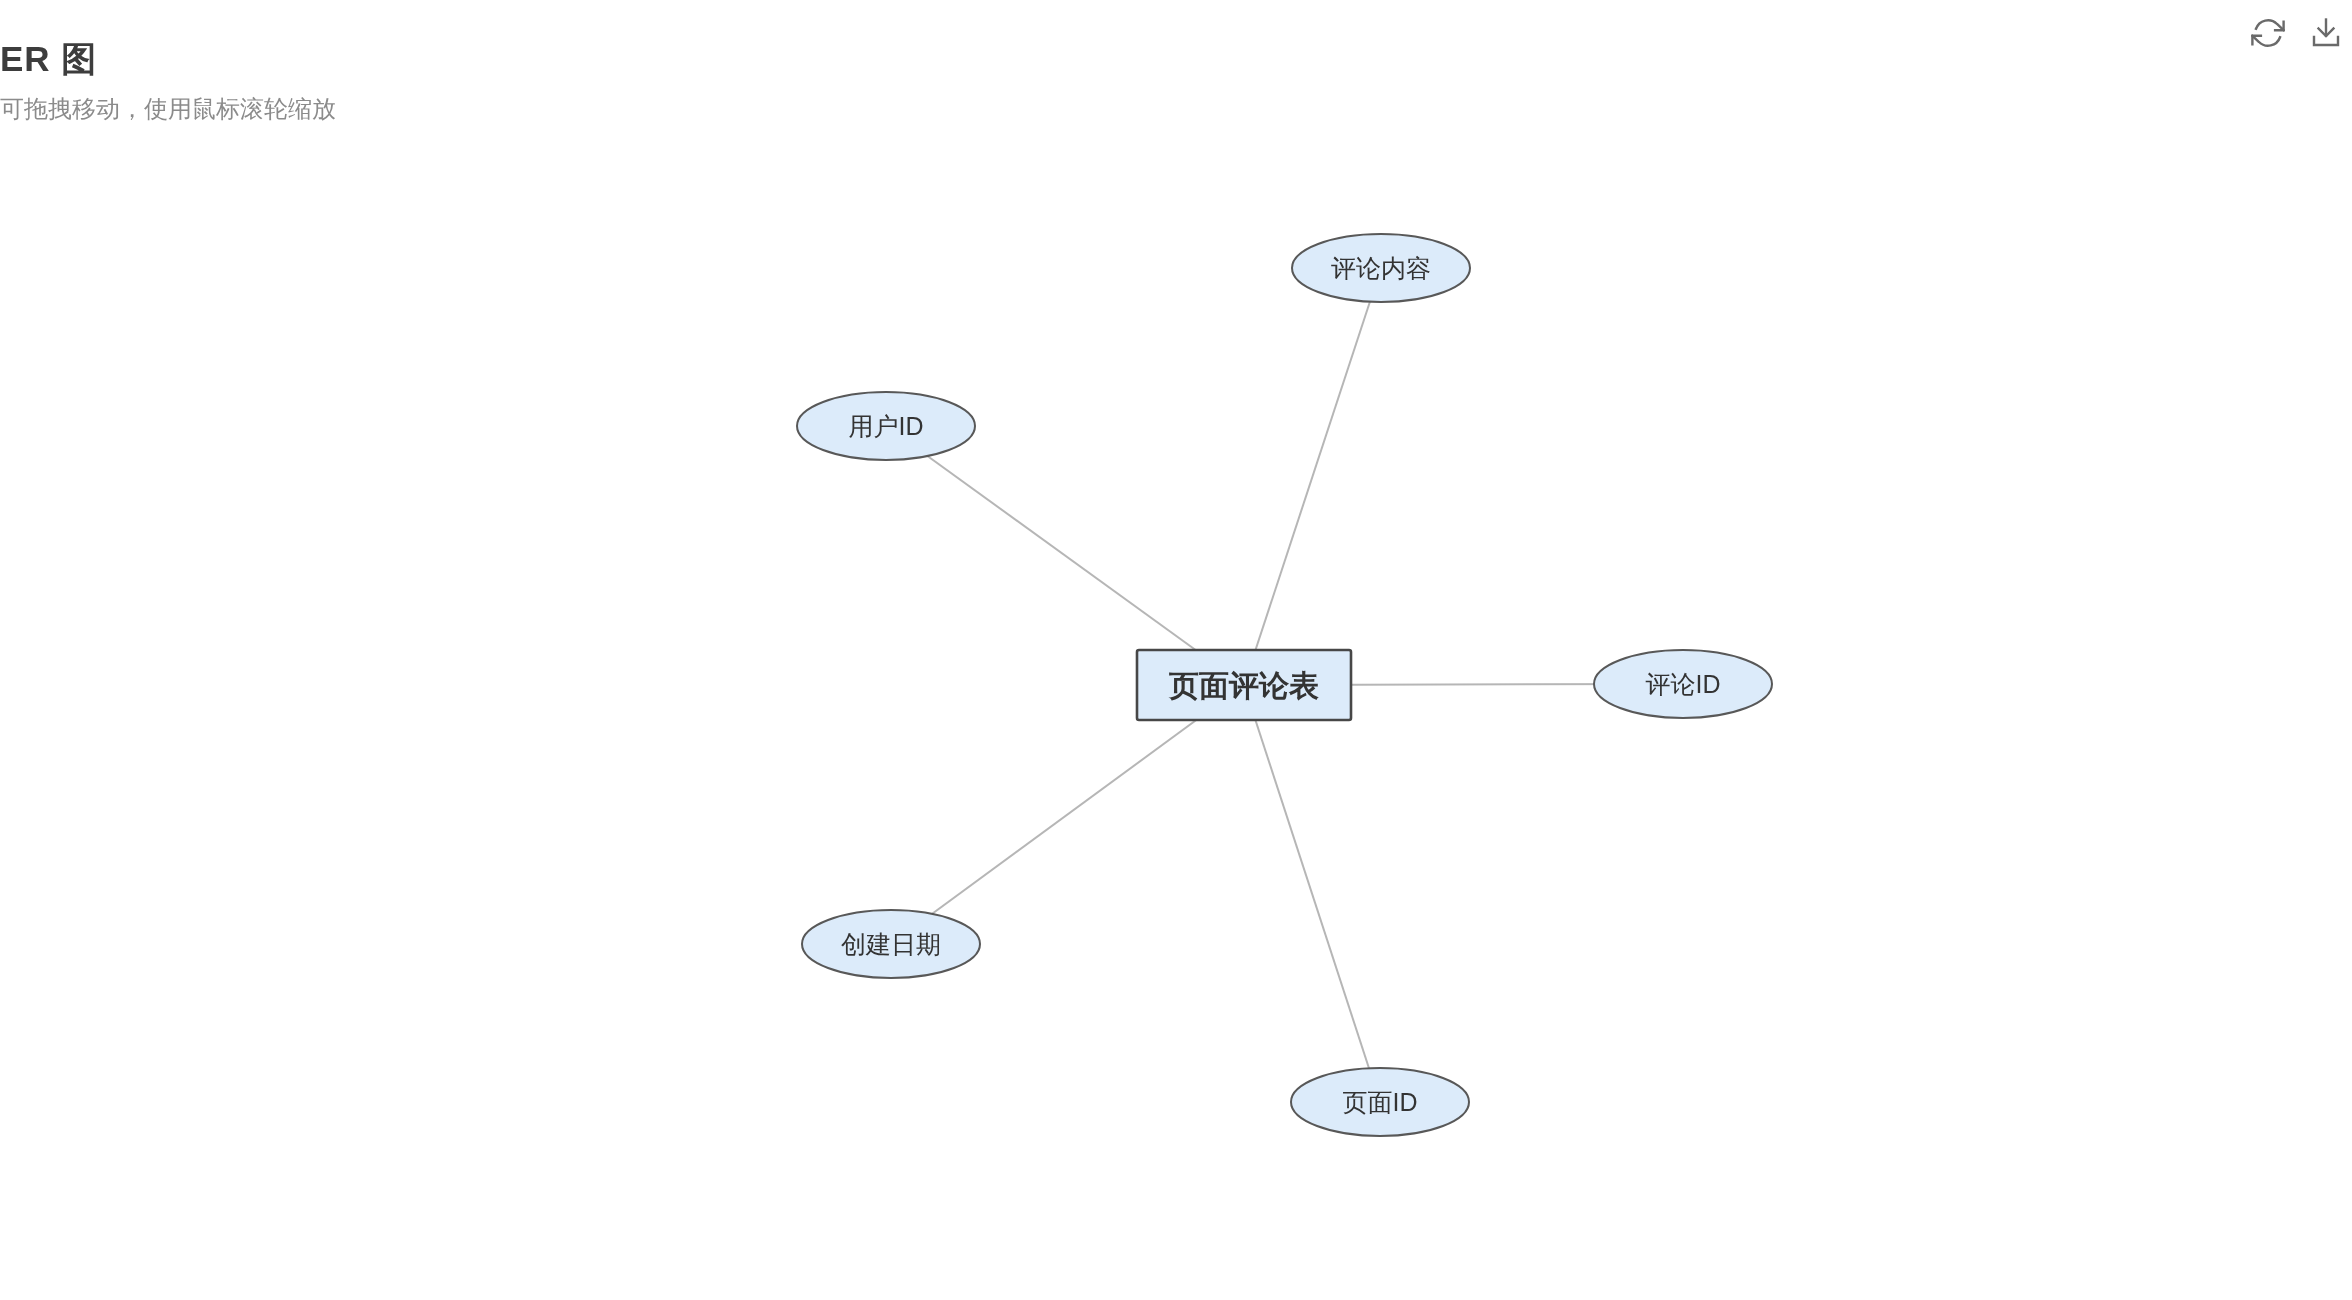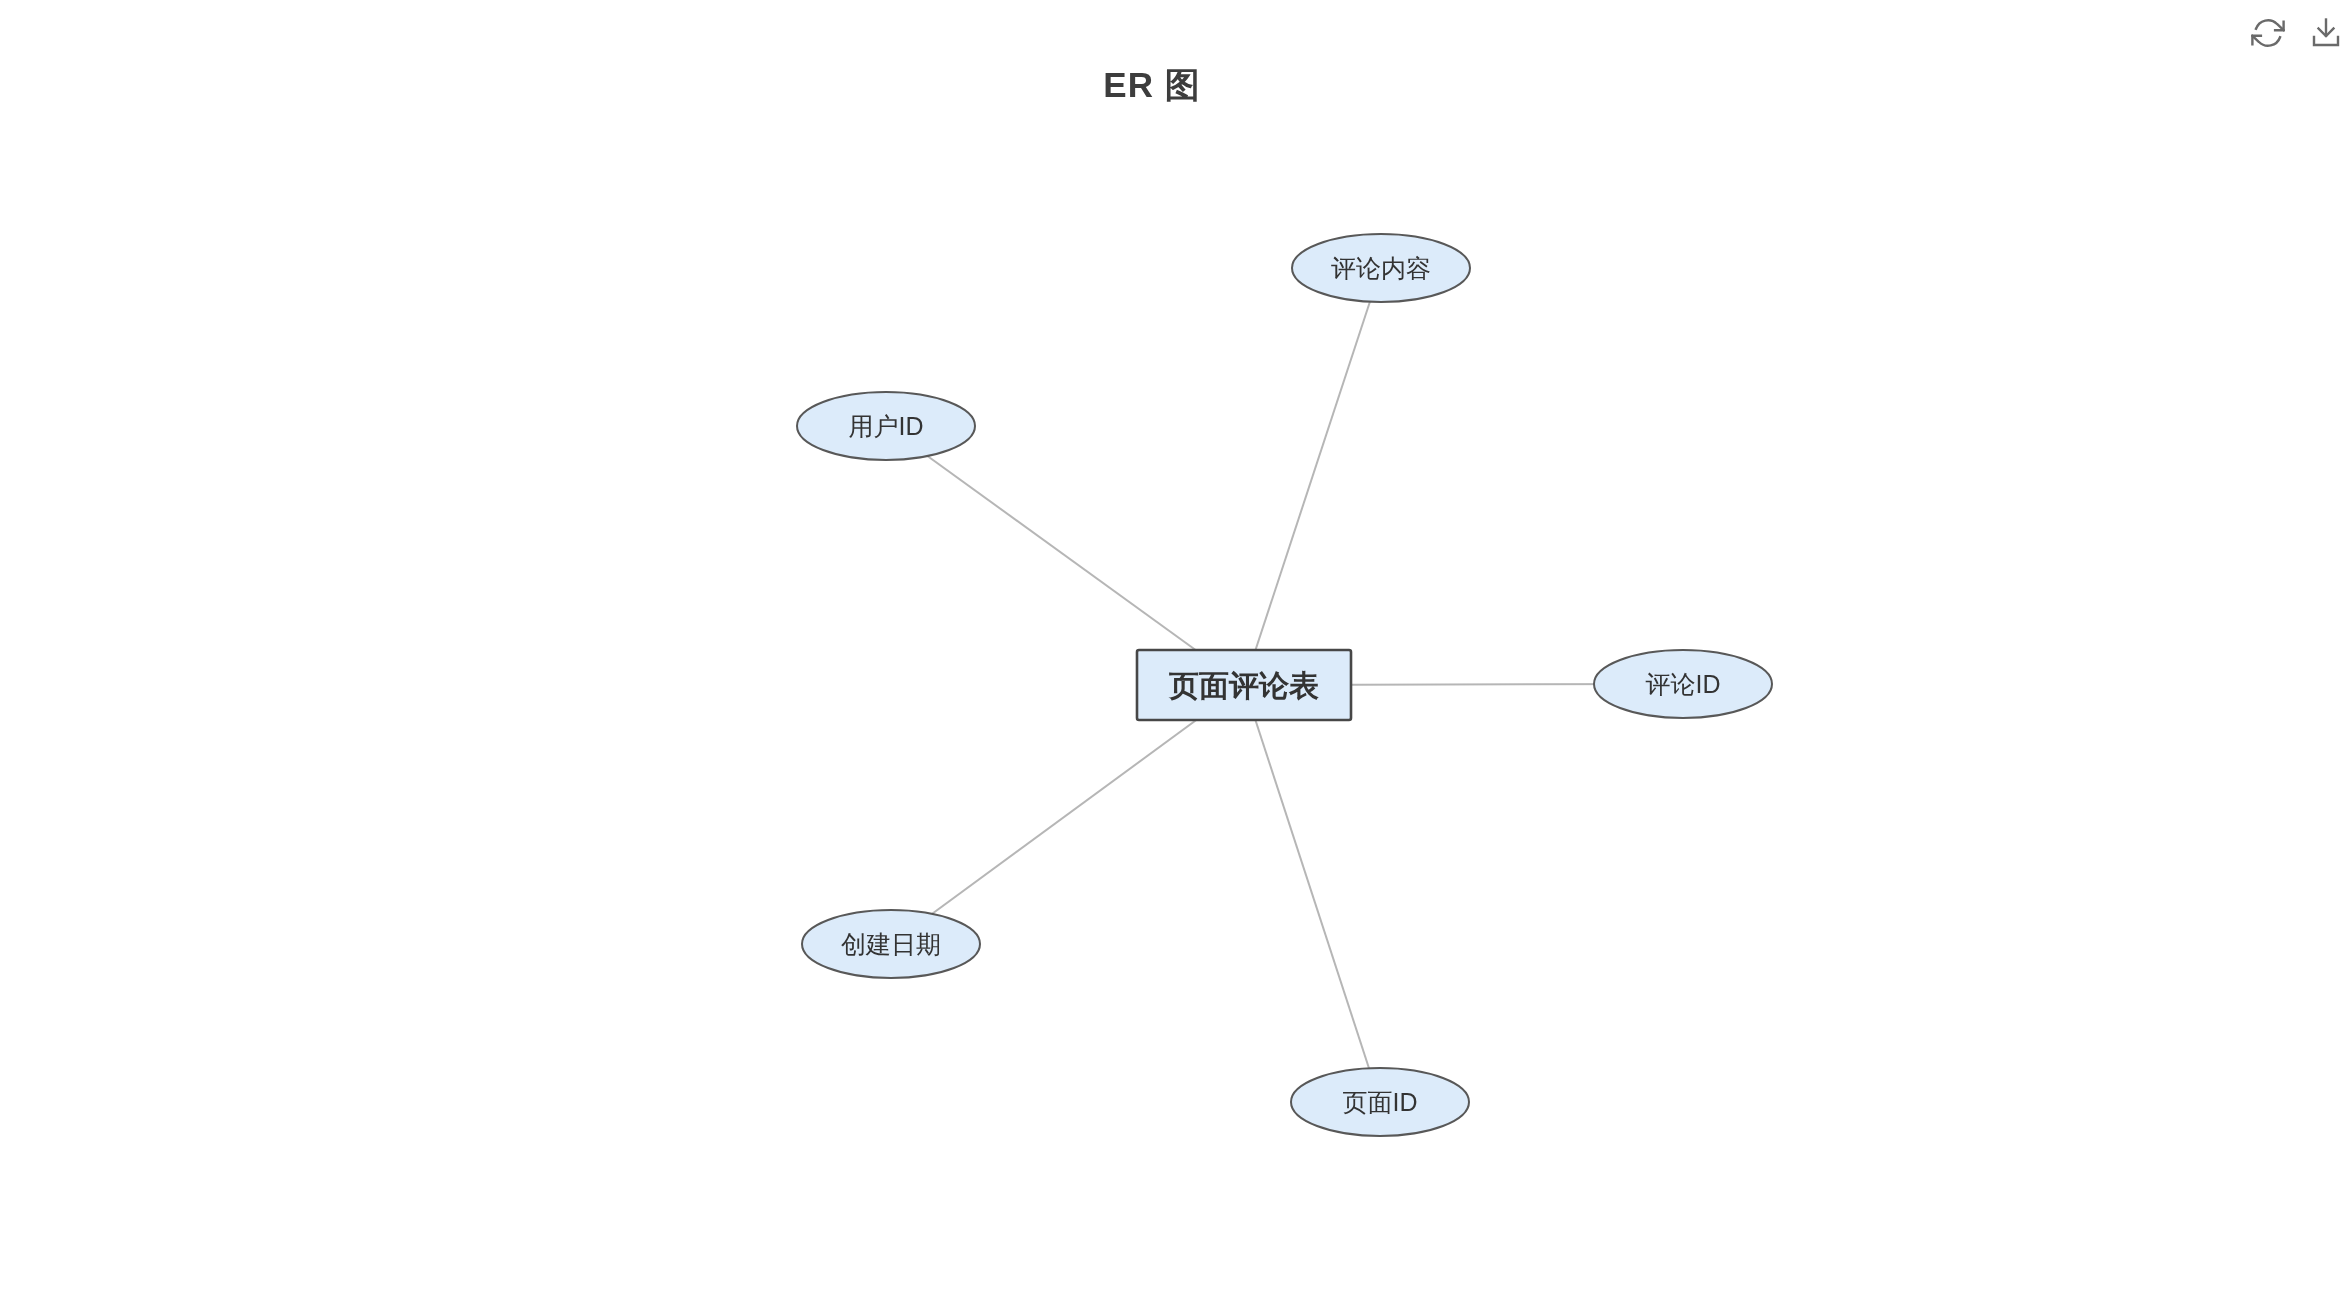--- a/index.html
+++ b/index.html
@@ -13,23 +13,22 @@
     position: relative;
   }
   .app { position: absolute; inset: 0; }
 
   
   .header {
     position: absolute;
     top: 0;
     left: 0;
     width: 2304px;
-    text-align: center;
-    padding-top: 51px;
-    margin-top: 13px;
+    text-align: left;
+    padding-top: 38px;
   }
   .title {
     margin: 0;
     font-size: 35px;
     line-height: 42px;
     font-weight: 700;
     color: #3d3d3d;
     letter-spacing: 1px;
   }
   .subtitle {
@@ -106,20 +105,21 @@
       <ellipse cx="891" cy="944" rx="89" ry="34" fill="#dcebfa" stroke="#585858" stroke-width="2"></ellipse>
       <text x="891" y="944" text-anchor="middle" dominant-baseline="central" class="attr-label">创建日期</text>
       <ellipse cx="1380" cy="1102" rx="89" ry="34" fill="#dcebfa" stroke="#585858" stroke-width="2"></ellipse>
       <text x="1380" y="1102" text-anchor="middle" dominant-baseline="central" class="attr-label">页面ID</text>
       <rect x="1137" y="650" width="214" height="70" rx="2" ry="2" fill="#dcebfa" stroke="#474747" stroke-width="2.6"></rect>
       <text x="1244" y="685" text-anchor="middle" dominant-baseline="central" class="entity-label">页面评论表</text>
     </svg>
 
   <header class="header">
     <h1 class="title">ER 图</h1>
+    <p class="subtitle">可拖拽移动，使用鼠标滚轮缩放</p>
   </header>
 
   <div class="toolbar">
     <button class="icon-btn" title="">
       <svg viewBox="0 0 34 34">
         <polyline points="32.6 5.7 32.6 14.2 24.1 14.2"></polyline>
         <polyline points="1.4 28.3 1.4 19.8 9.9 19.8"></polyline>
         <path d="M4.97 12.75a12.75 12.75 0 0 1 21.04-4.76L32.58 14.17M1.42 19.83l6.57 6.18A12.75 12.75 0 0 0 29.03 21.25"></path>
       </svg>
     </button>

